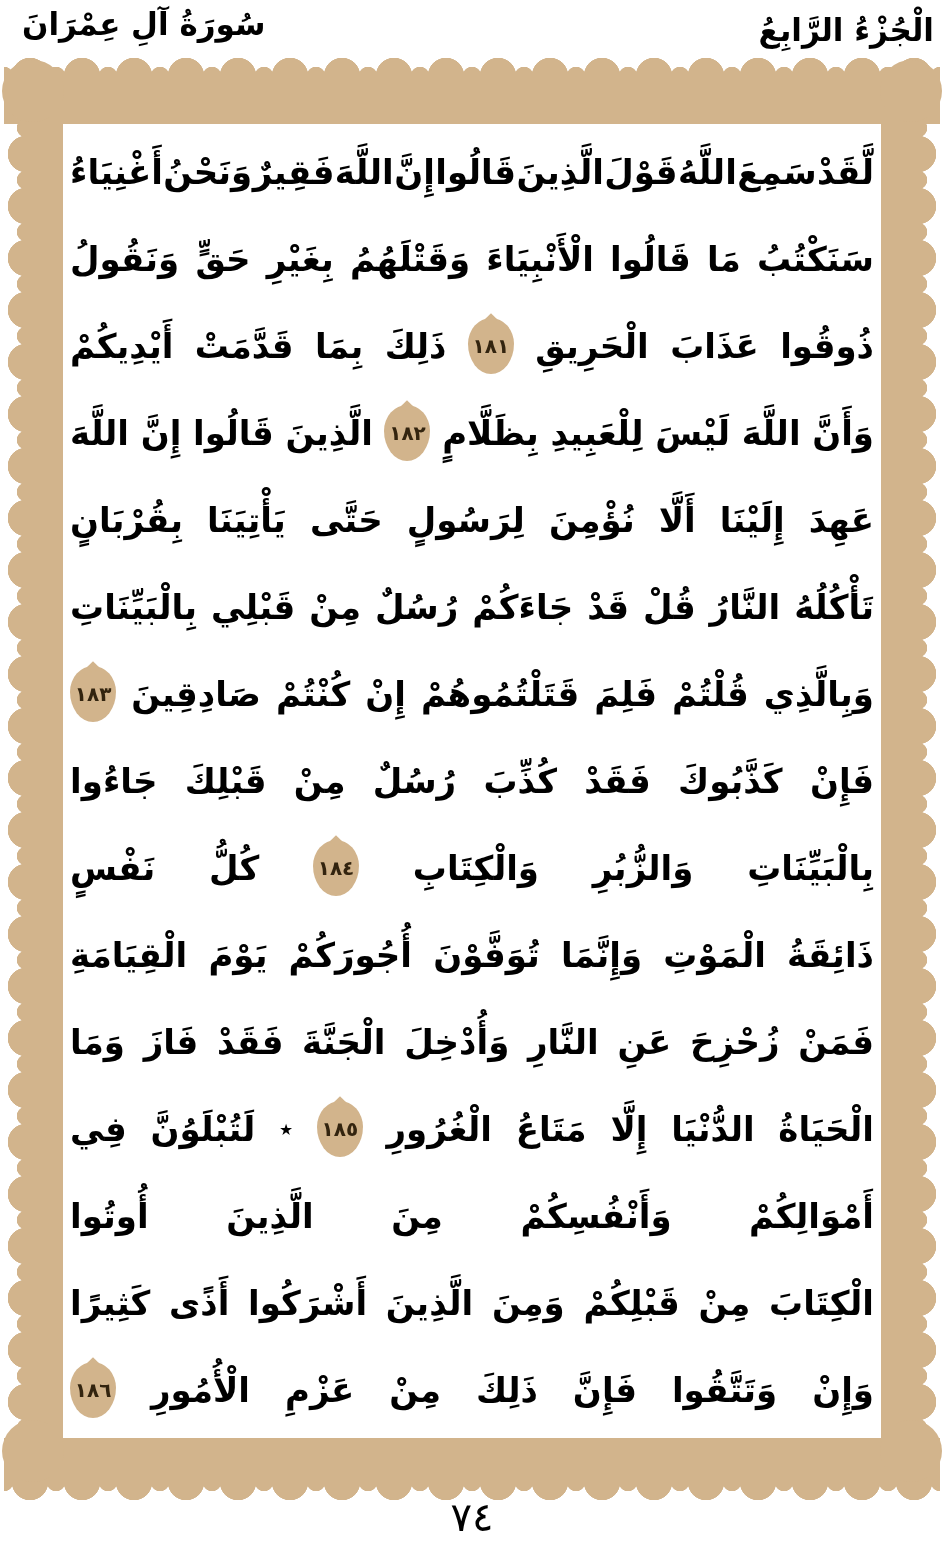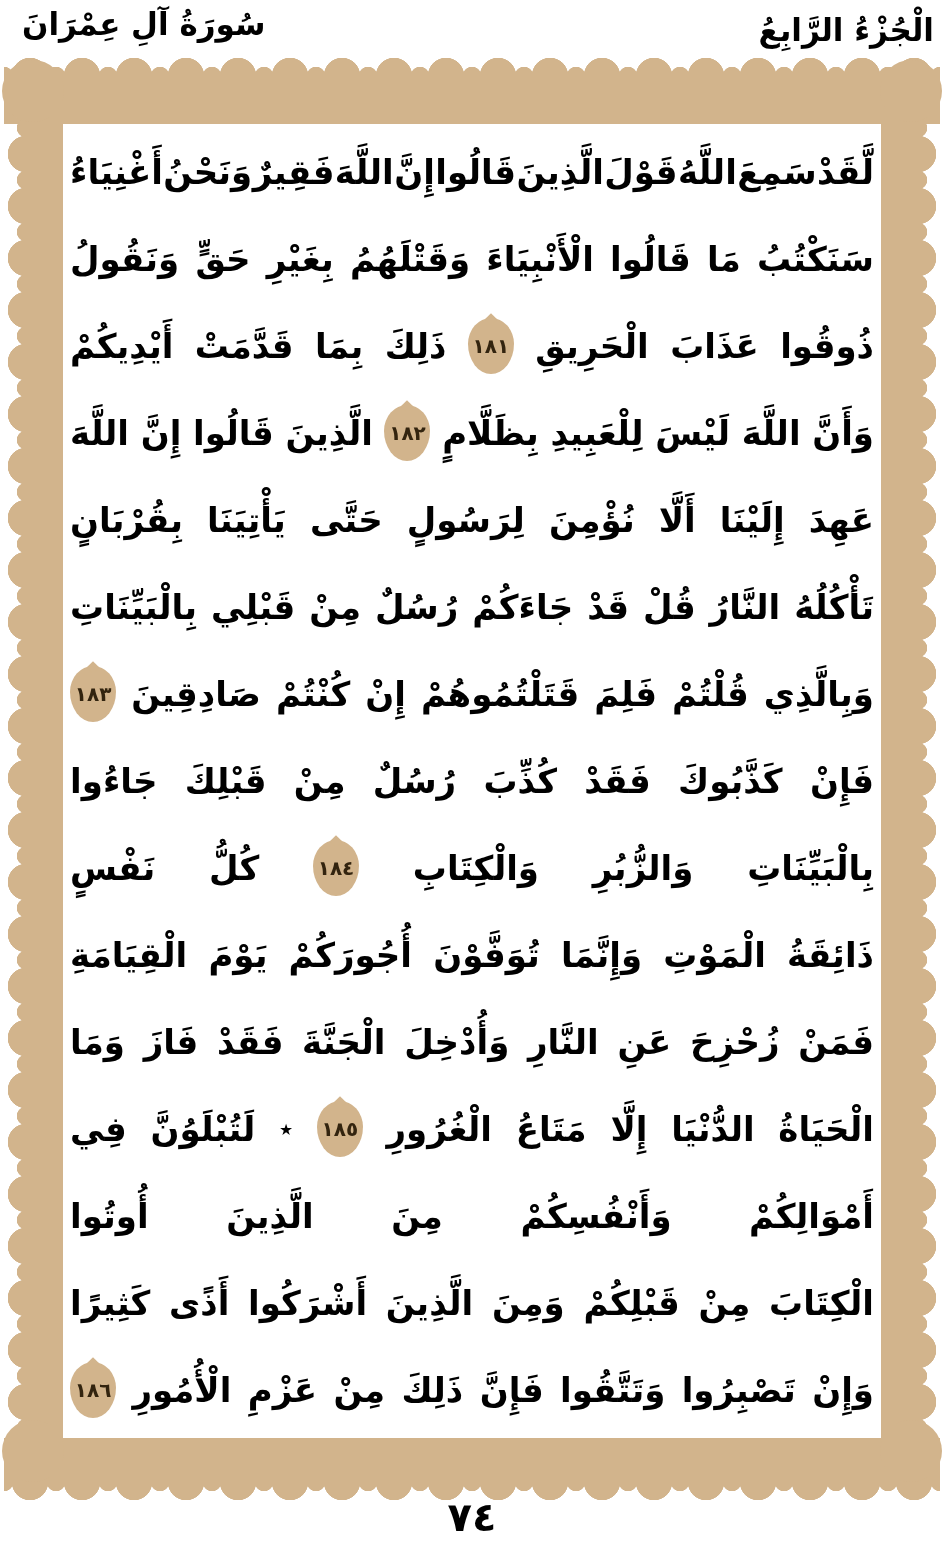--- a/index.html
+++ b/index.html
@@ -98,21 +98,21 @@
   }
   .verse-badge::before{
     content:"";position:absolute;top:-3px;left:50%;
     width:9px;height:9px;background:var(--frame-tan);
     transform:translateX(-50%) rotate(45deg);
   }
   .hizb{flex:0 0 auto;font-size:26px;font-weight:bold;color:var(--ink);line-height:1;}
   
   .page-number{
     position:absolute;left:0;top:1494px;width:100%;
-    text-align:center;font-size:40px;font-weight:bold;color:var(--ink);
+    text-align:center;font-size:40px;font-weight:normal;color:var(--ink);
   }
 </style>
 </head>
 <body>
 
 <div class="hdr hdr-juz">الْجُزْءُ الرَّابِعُ</div>
 <div class="hdr hdr-surah">سُورَةُ آلِ عِمْرَانَ</div>
 
 <div class="band band-top"></div>
 <div class="band band-bottom"></div>
@@ -261,21 +261,20 @@
       <span class="w">مِنْ</span>
       <span class="w">قَبْلِكُمْ</span>
       <span class="w">وَمِنَ</span>
       <span class="w">الَّذِينَ</span>
       <span class="w">أَشْرَكُوا</span>
       <span class="w">أَذًى</span>
       <span class="w">كَثِيرًا</span>
     </div>
     <div class="qline">
       <span class="w">وَإِنْ</span>
-      <span class="w">تَصْبِرُوا</span>
       <span class="w">وَتَتَّقُوا</span>
       <span class="w">فَإِنَّ</span>
       <span class="w">ذَلِكَ</span>
       <span class="w">مِنْ</span>
       <span class="w">عَزْمِ</span>
       <span class="w">الْأُمُورِ</span>
       <span class="verse-badge">١٨٦</span>
     </div>
   </div>
 

